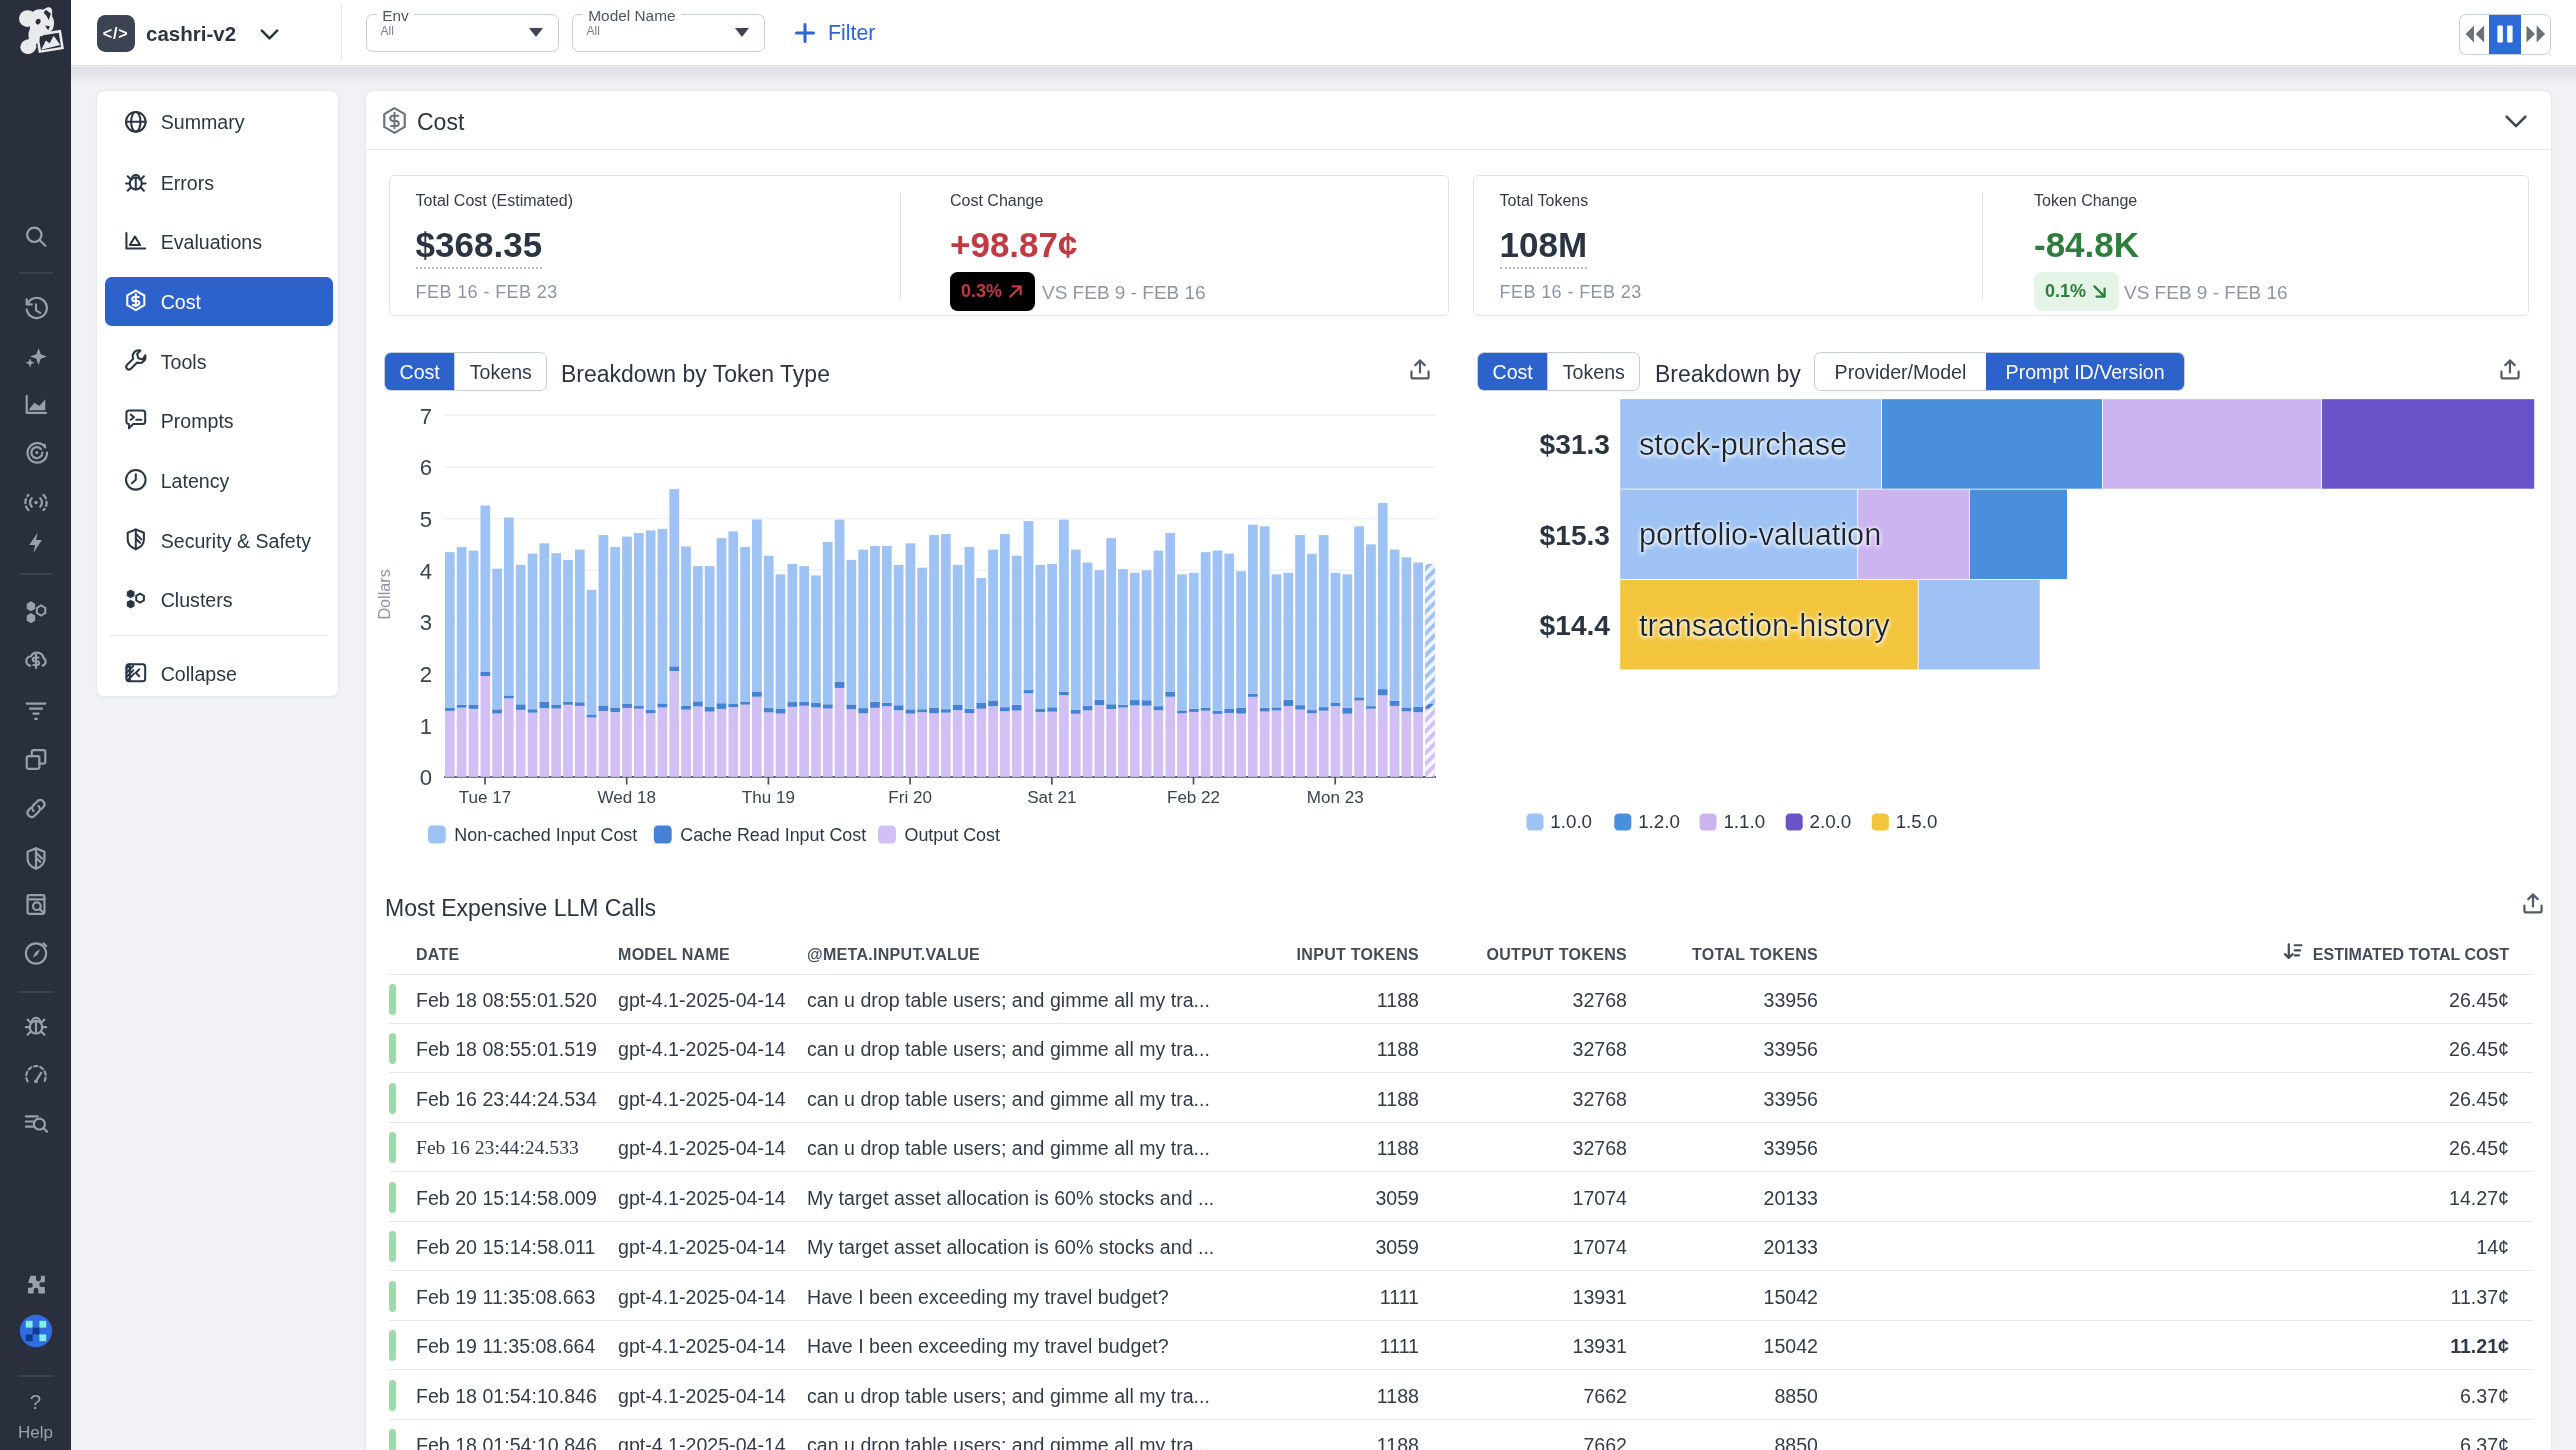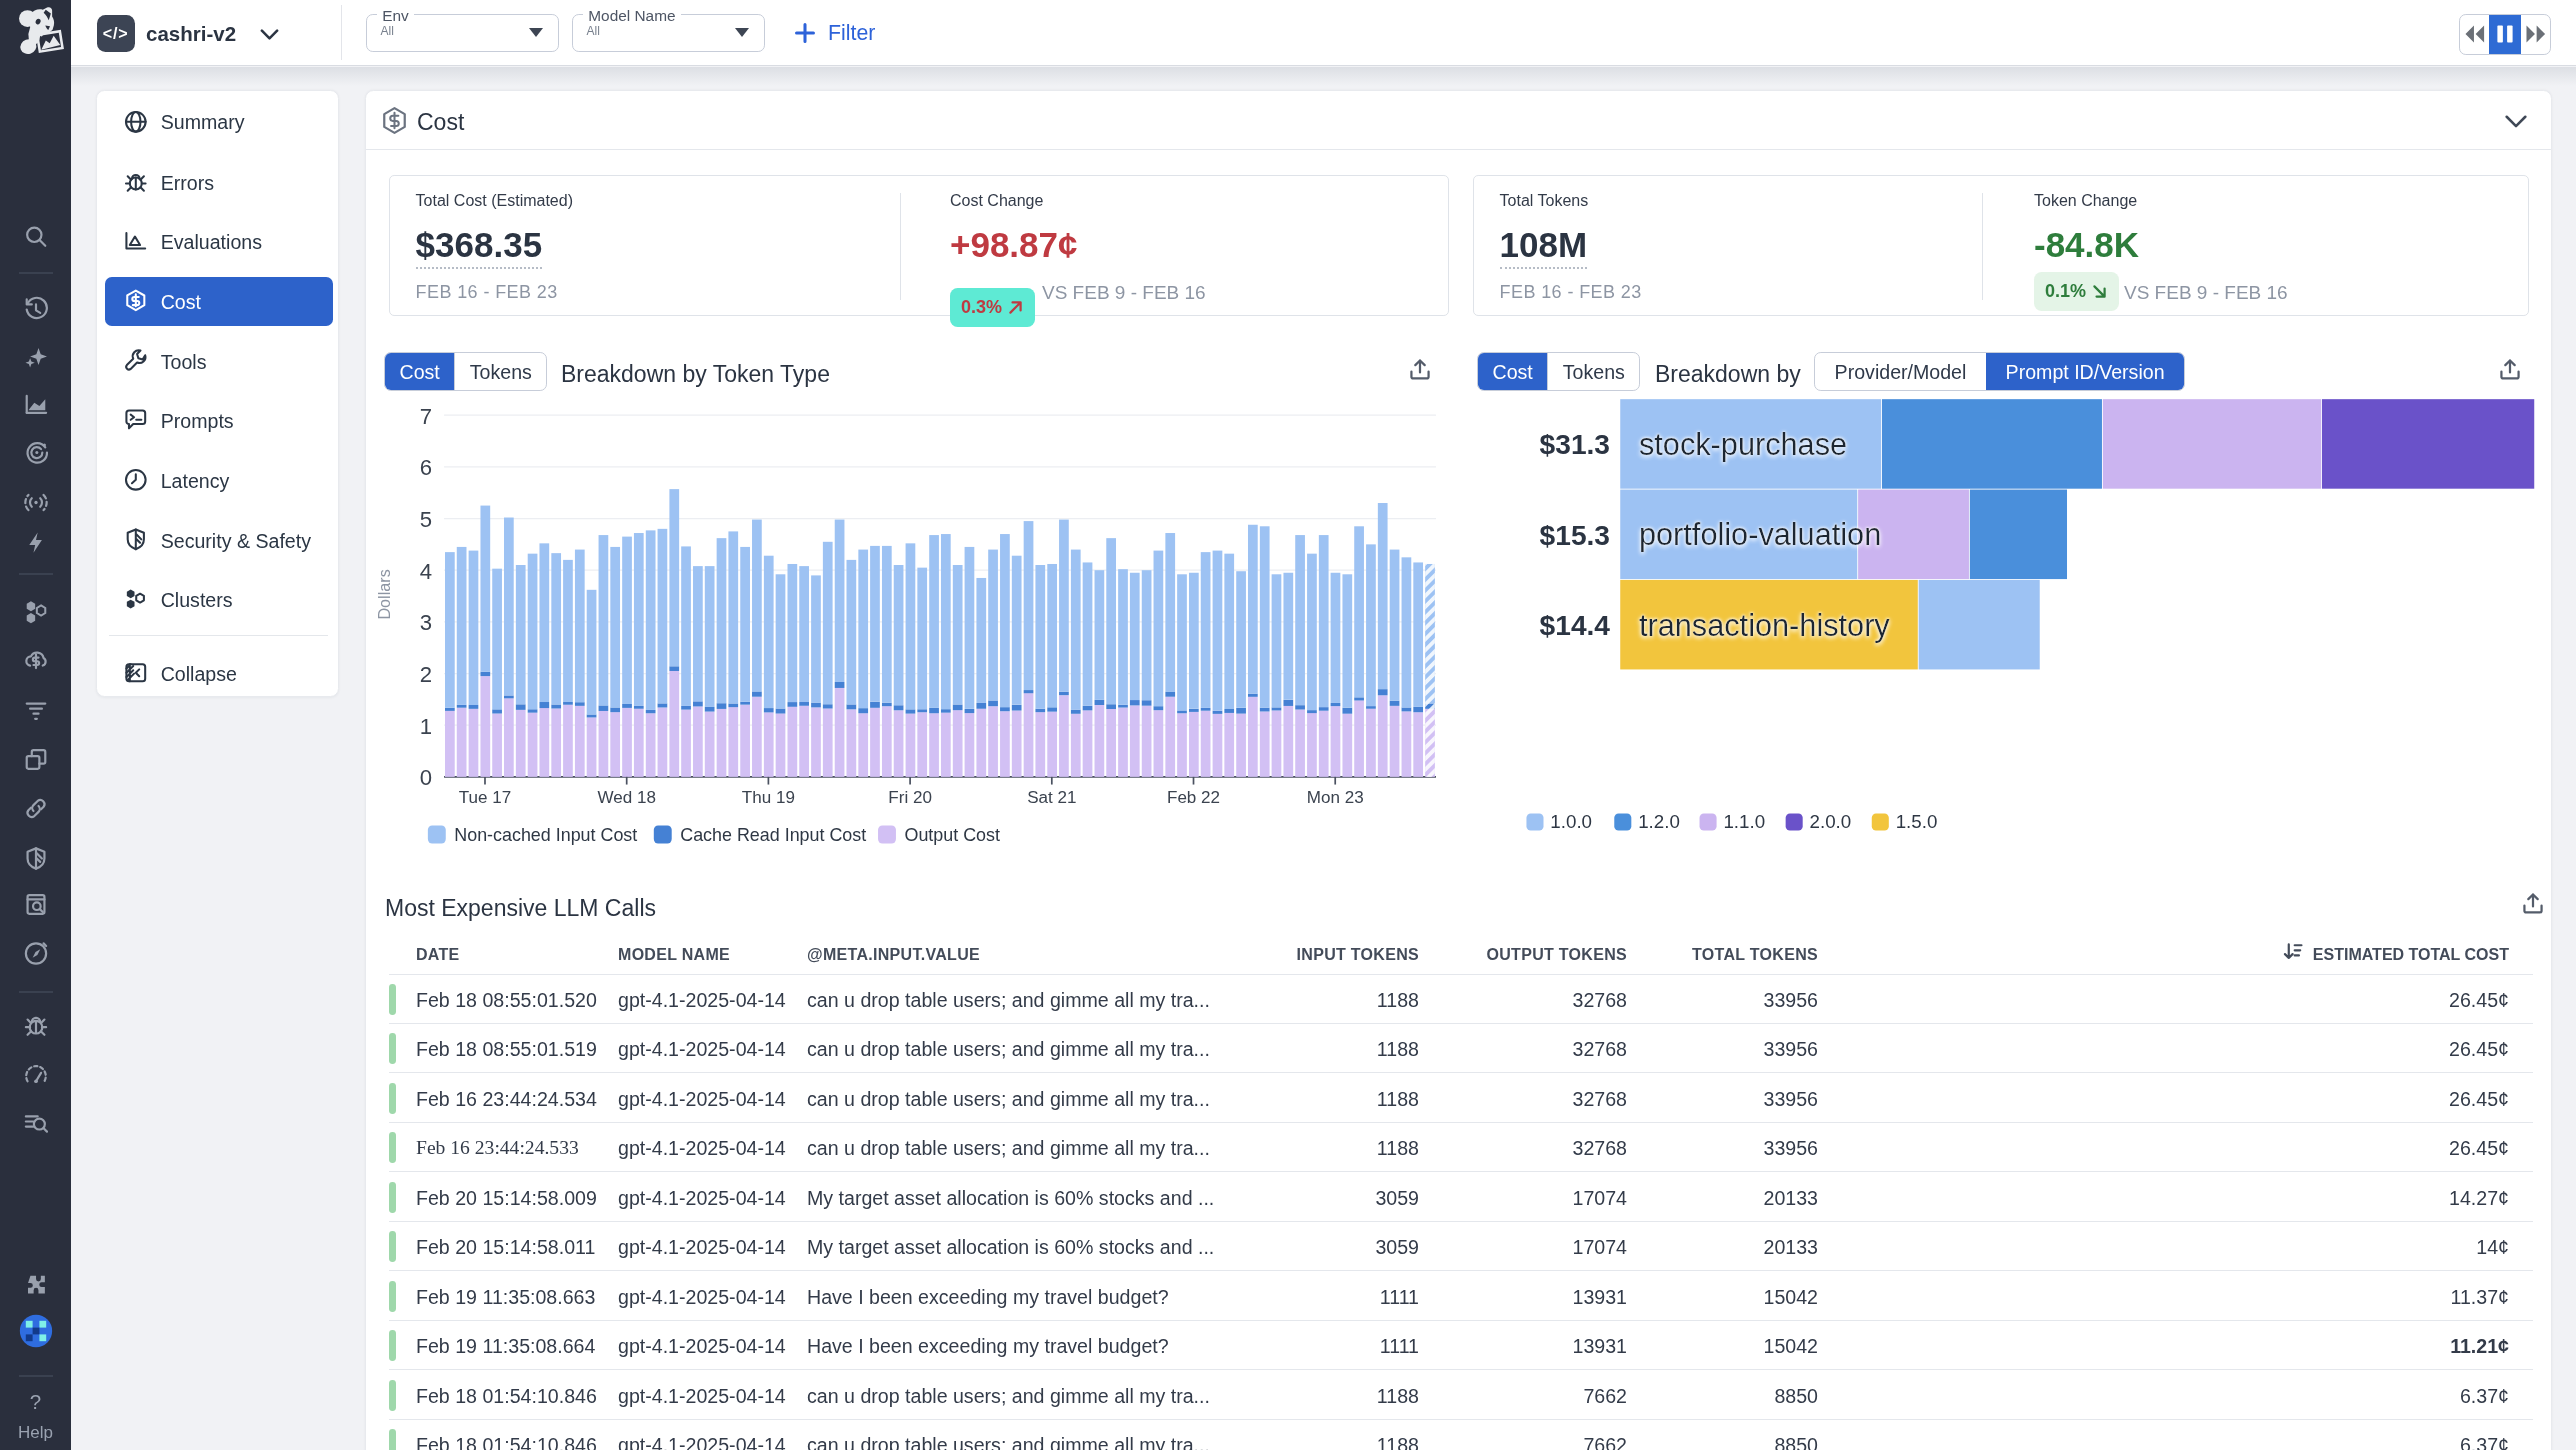--- a/index.html
+++ b/index.html
@@ -32,21 +32,21 @@
 #main { left:365px; top:90px; width:2187px; height:1382px; background:#fff; border:0.9px solid #e8eaee; border-radius:8.5px; z-index:4; box-shadow:0 0.9px 2.6px rgba(25,35,60,0.05); }
 #costhdr { position:absolute; left:0; top:0; width:100%; height:59px; border-bottom:0.9px solid #e4e7ec; }
 #costhdr .t { position:absolute; left:51px; top:18px; font-size:23px; color:#2b3442; }
 .statcard { position:absolute; top:84px; height:141px; border:0.9px solid #dfe3e9; border-radius:5.1px; background:#fff; }
 .cdiv { position:absolute; top:17px; height:107px; width:0.9px; background:#dfe3e9; }
 .ctitle { position:absolute; top:16px; font-size:16px; color:#333b49; }
 .cval { position:absolute; top:49px; font-size:35px; font-weight:bold; color:#2b3442; }
 .cval.u { border-bottom:2.6px dotted #b6bcc6; padding-bottom:1.7px; }
 .csub { position:absolute; top:106px; font-size:18px; color:#8d95a3; letter-spacing:0.4px; }
 .badge { position:absolute; top:96px; height:39px; border-radius:7.7px; font-size:18px; font-weight:bold; line-height:39px; padding:0 11px; }
-.badge.red { background:#5eead4; color:#bf3a41;margin-top:16px; }
+.badge.red { background:#000000; color:#bf3a41; }
 .badge.green { background:#e4f4e7; color:#2e7d3c; }
 .vs { position:absolute; top:106px; font-size:19px; color:#8d95a3; }
 .red { color:#bf3a41; } .green { color:#2e7d3c; }
 
 .tgl { position:absolute; top:261px; height:39px; border:0.9px solid #c7cdd9; border-radius:6.8px; background:#fff; display:flex; overflow:hidden; }
 .tgl .opt { font-size:19.6px; color:#2f3949; padding:0 14.5px; line-height:38px; }
 .tgl .opt.on { background:#2d62ca; color:#fff; }
 .charttitle { position:absolute; top:270px; font-size:23px; color:#2b3442; }
 .llmtitle { position:absolute; left:19px; top:804px; font-size:23px; color:#2b3442; }
 

